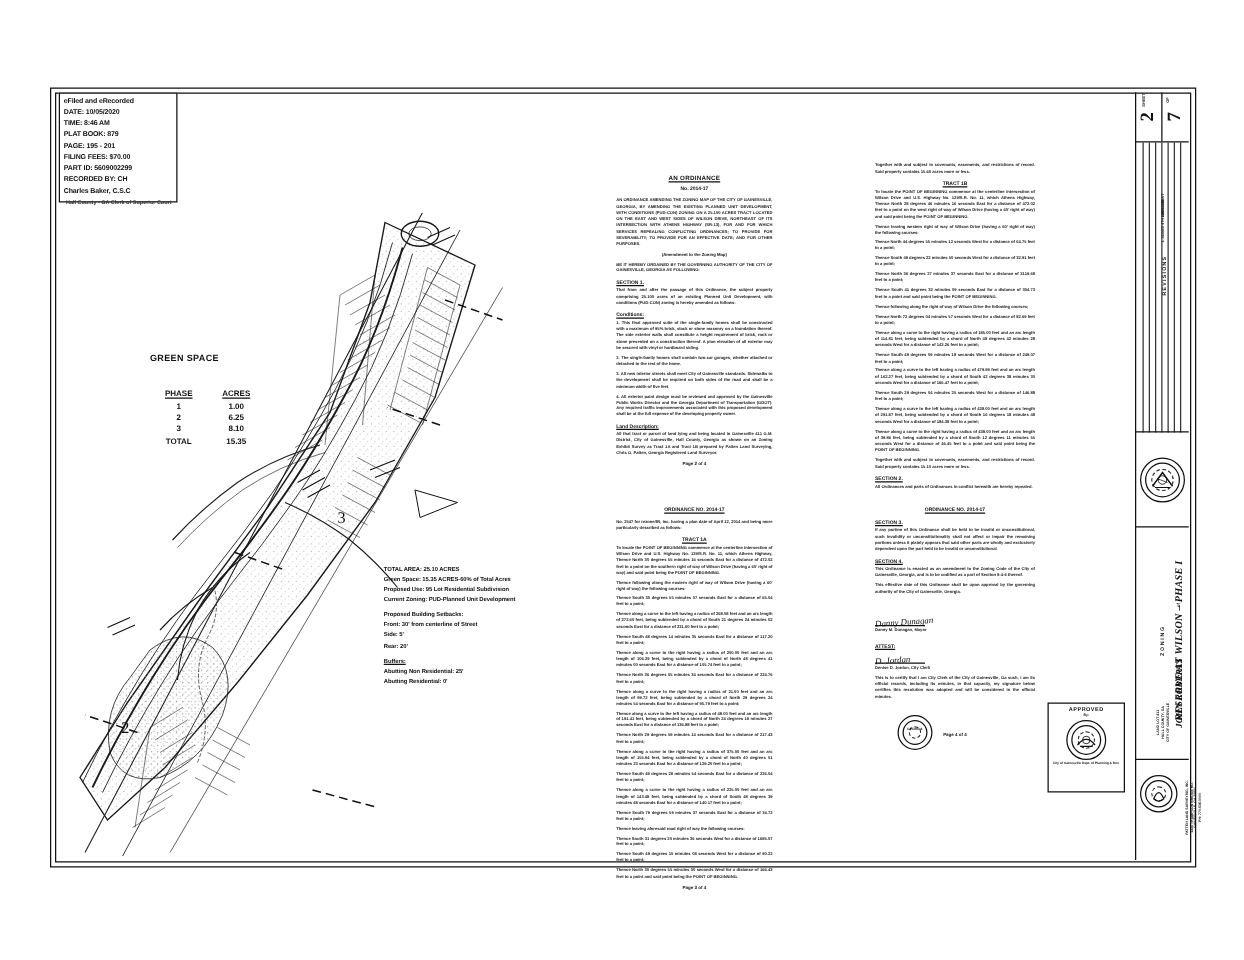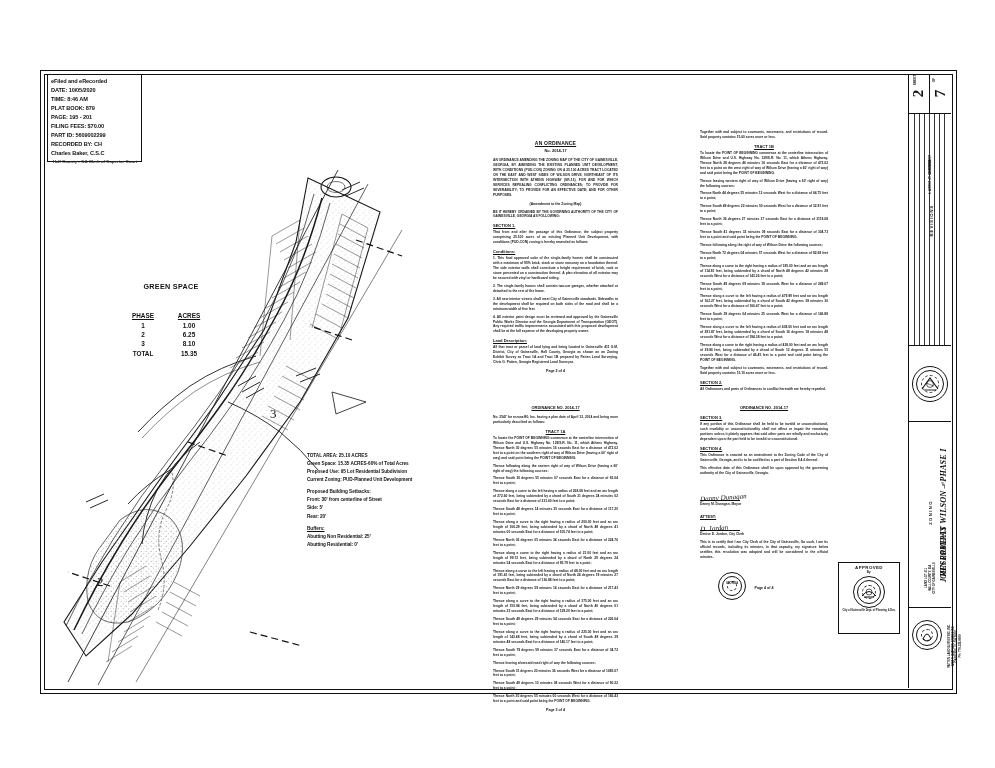--- a/index.html
+++ b/index.html
@@ -44,21 +44,21 @@
   }
   .plat-svg{position:absolute;left:0;top:0;}
 
   
   .green-table{
     position:absolute;left:118px;top:281px;width:106px;
     font-size:6.4px;font-weight:bold;line-height:1.45;
     background:rgba(255,255,255,0.88);
     padding:1px 2px;box-sizing:border-box;
   }
-  .gt-title{text-align:center;font-size:7.2px;letter-spacing:0.3px;margin-bottom:19px;}
+  .gt-title{font-size:7.2px;letter-spacing:0.3px;margin-bottom:19px;}
   .gt-row{display:flex;}
   .gt-c1{width:46px;text-align:center;}
   .gt-c2{width:46px;text-align:center;}
   .gt-head .gt-c1,.gt-head .gt-c2{text-decoration:underline;}
 
   
   .site-data{
     position:absolute;left:307px;top:452px;width:120px;
     font-size:4.7px;font-weight:bold;line-height:1.72;
     letter-spacing:-0.05px;

